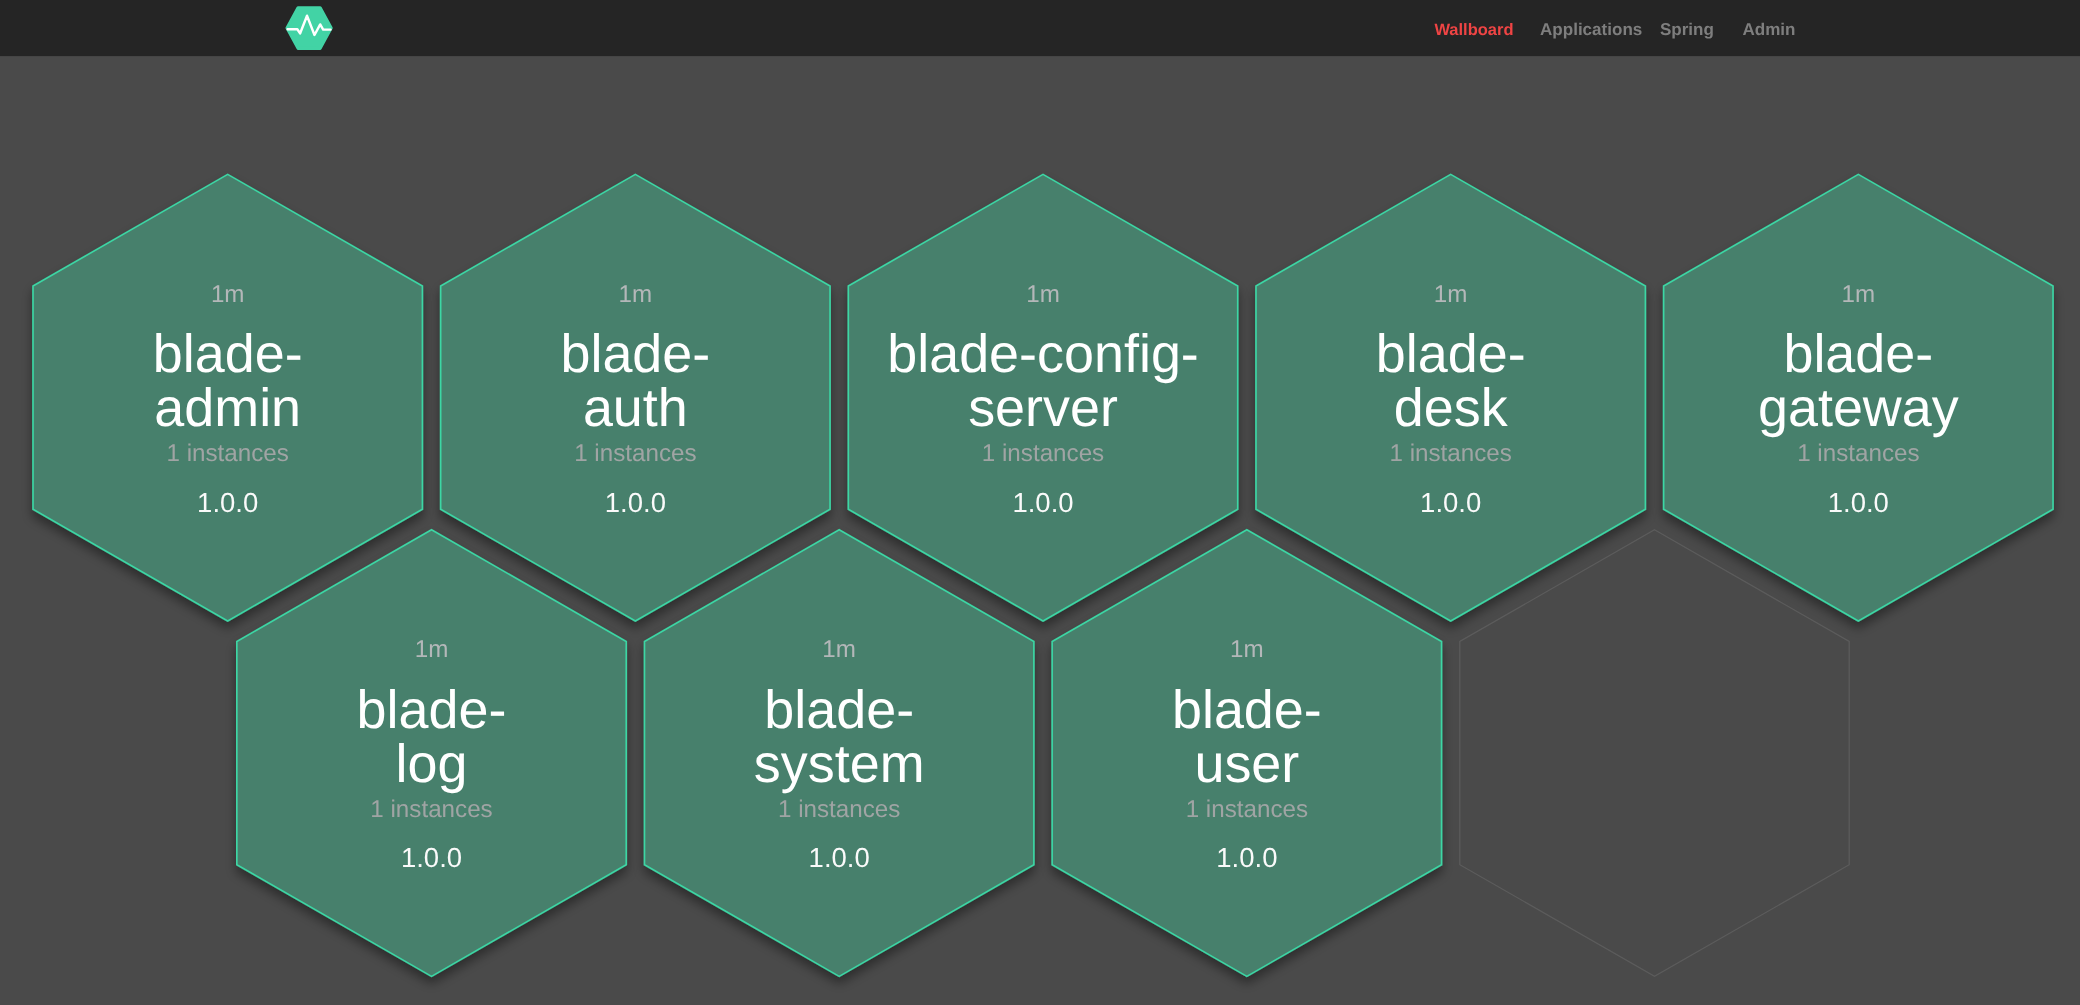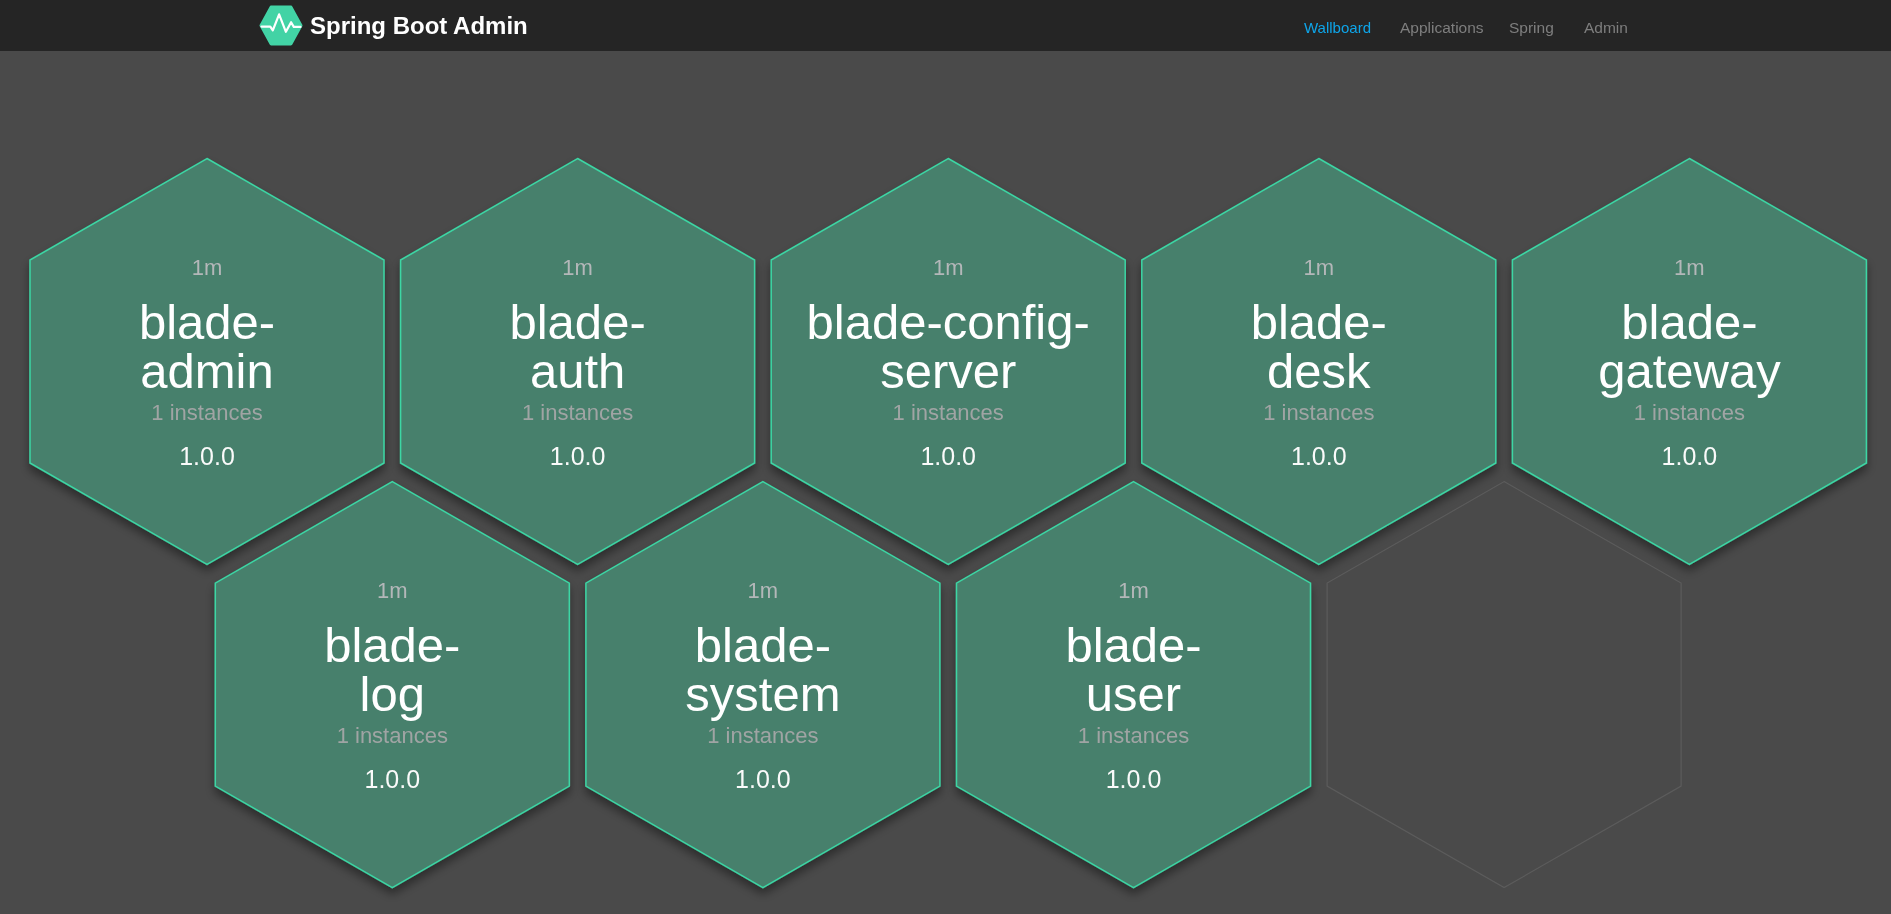--- a/index.html
+++ b/index.html
@@ -3,22 +3,22 @@
 <meta charset="utf-8">
 <title>Spring Boot Admin</title>
 <style>
 * { margin:0; padding:0; box-sizing:border-box; }
 html,body { width:1891px; height:914px; background:#4a4a4a; overflow:hidden;
   font-family:"Liberation Sans", sans-serif; }
 #wall { position:absolute; top:0; left:0; width:1891px; height:914px;margin-top:36px; }
 #hdr { position:absolute; top:0; left:0; width:1891px; height:51px; background:#252525; }
 #brand { position:absolute; left:310px; top:0; height:51px; line-height:52px;
   color:#fff; font-size:24px; font-weight:bold; white-space:nowrap; }
-.nav { position:absolute; top:0; height:51px; line-height:55px; color:#7e7e7e; font-size:15.5px; white-space:nowrap; }
-.nav.act { color:#0ea5e9; font-weight:400; font-size:15px;text-align:center; }
+.nav { position:absolute; top:0; height:51px; line-height:55px; color:#7e7e7e; font-size:15.5px; white-space:nowrap;font-weight:bold; }
+.nav.act { color:#ef4444; font-weight:700; font-size:15px;text-align:center; }
 </style>
 </head>
 <body>
 <div id="wall">
 <svg width="1891" height="914" viewBox="0 0 1891 914" style="position:absolute;top:0;left:0" xmlns="http://www.w3.org/2000/svg">
 <defs>
         <filter id="ds" x="-15%" y="-15%" width="130%" height="130%">
           <feDropShadow dx="0" dy="6" stdDeviation="5" flood-color="#000000" flood-opacity="0.40"></feDropShadow>
         </filter>
       </defs>
@@ -89,18 +89,17 @@
 <polygon points="1504.1,445.6 1681.1,547.1 1681.1,750.1 1504.1,851.6 1327.1,750.1 1327.1,547.1" fill="none" stroke="#5c5c5c" stroke-width="1.1"></polygon>
 </svg>
 </div>
 <div id="hdr">
   <svg width="60" height="51" viewBox="0 0 60 51" style="position:absolute;left:255px;top:0" xmlns="http://www.w3.org/2000/svg">
     <g transform="translate(-255,0)">
       <polygon points="261.0,25.5 271.0,7.1 291.0,7.1 301.0,25.5 291.0,43.9 271.0,43.9" fill="#42d3a5" stroke="#42d3a5" stroke-width="3" stroke-linejoin="round"></polygon>
       <polyline points="261.5,26.6 270.3,26.6 272.8,30.4 279.1,14.3 285.9,31.8 291.1,22.2 293.8,26.9 300.5,26.9" fill="none" stroke="#ffffff" stroke-width="2.2" stroke-linejoin="round" stroke-linecap="round"></polyline>
     </g>
   </svg>
-  <div id="brand">Spring Boot Admin</div>
   <div class="nav act" style="left:1304px">Wallboard</div>
   <div class="nav" style="left:1400px">Applications</div>
   <div class="nav" style="left:1509px">Spring</div>
   <div class="nav" style="left:1584px">Admin</div>
 </div>
 
 </body></html>

